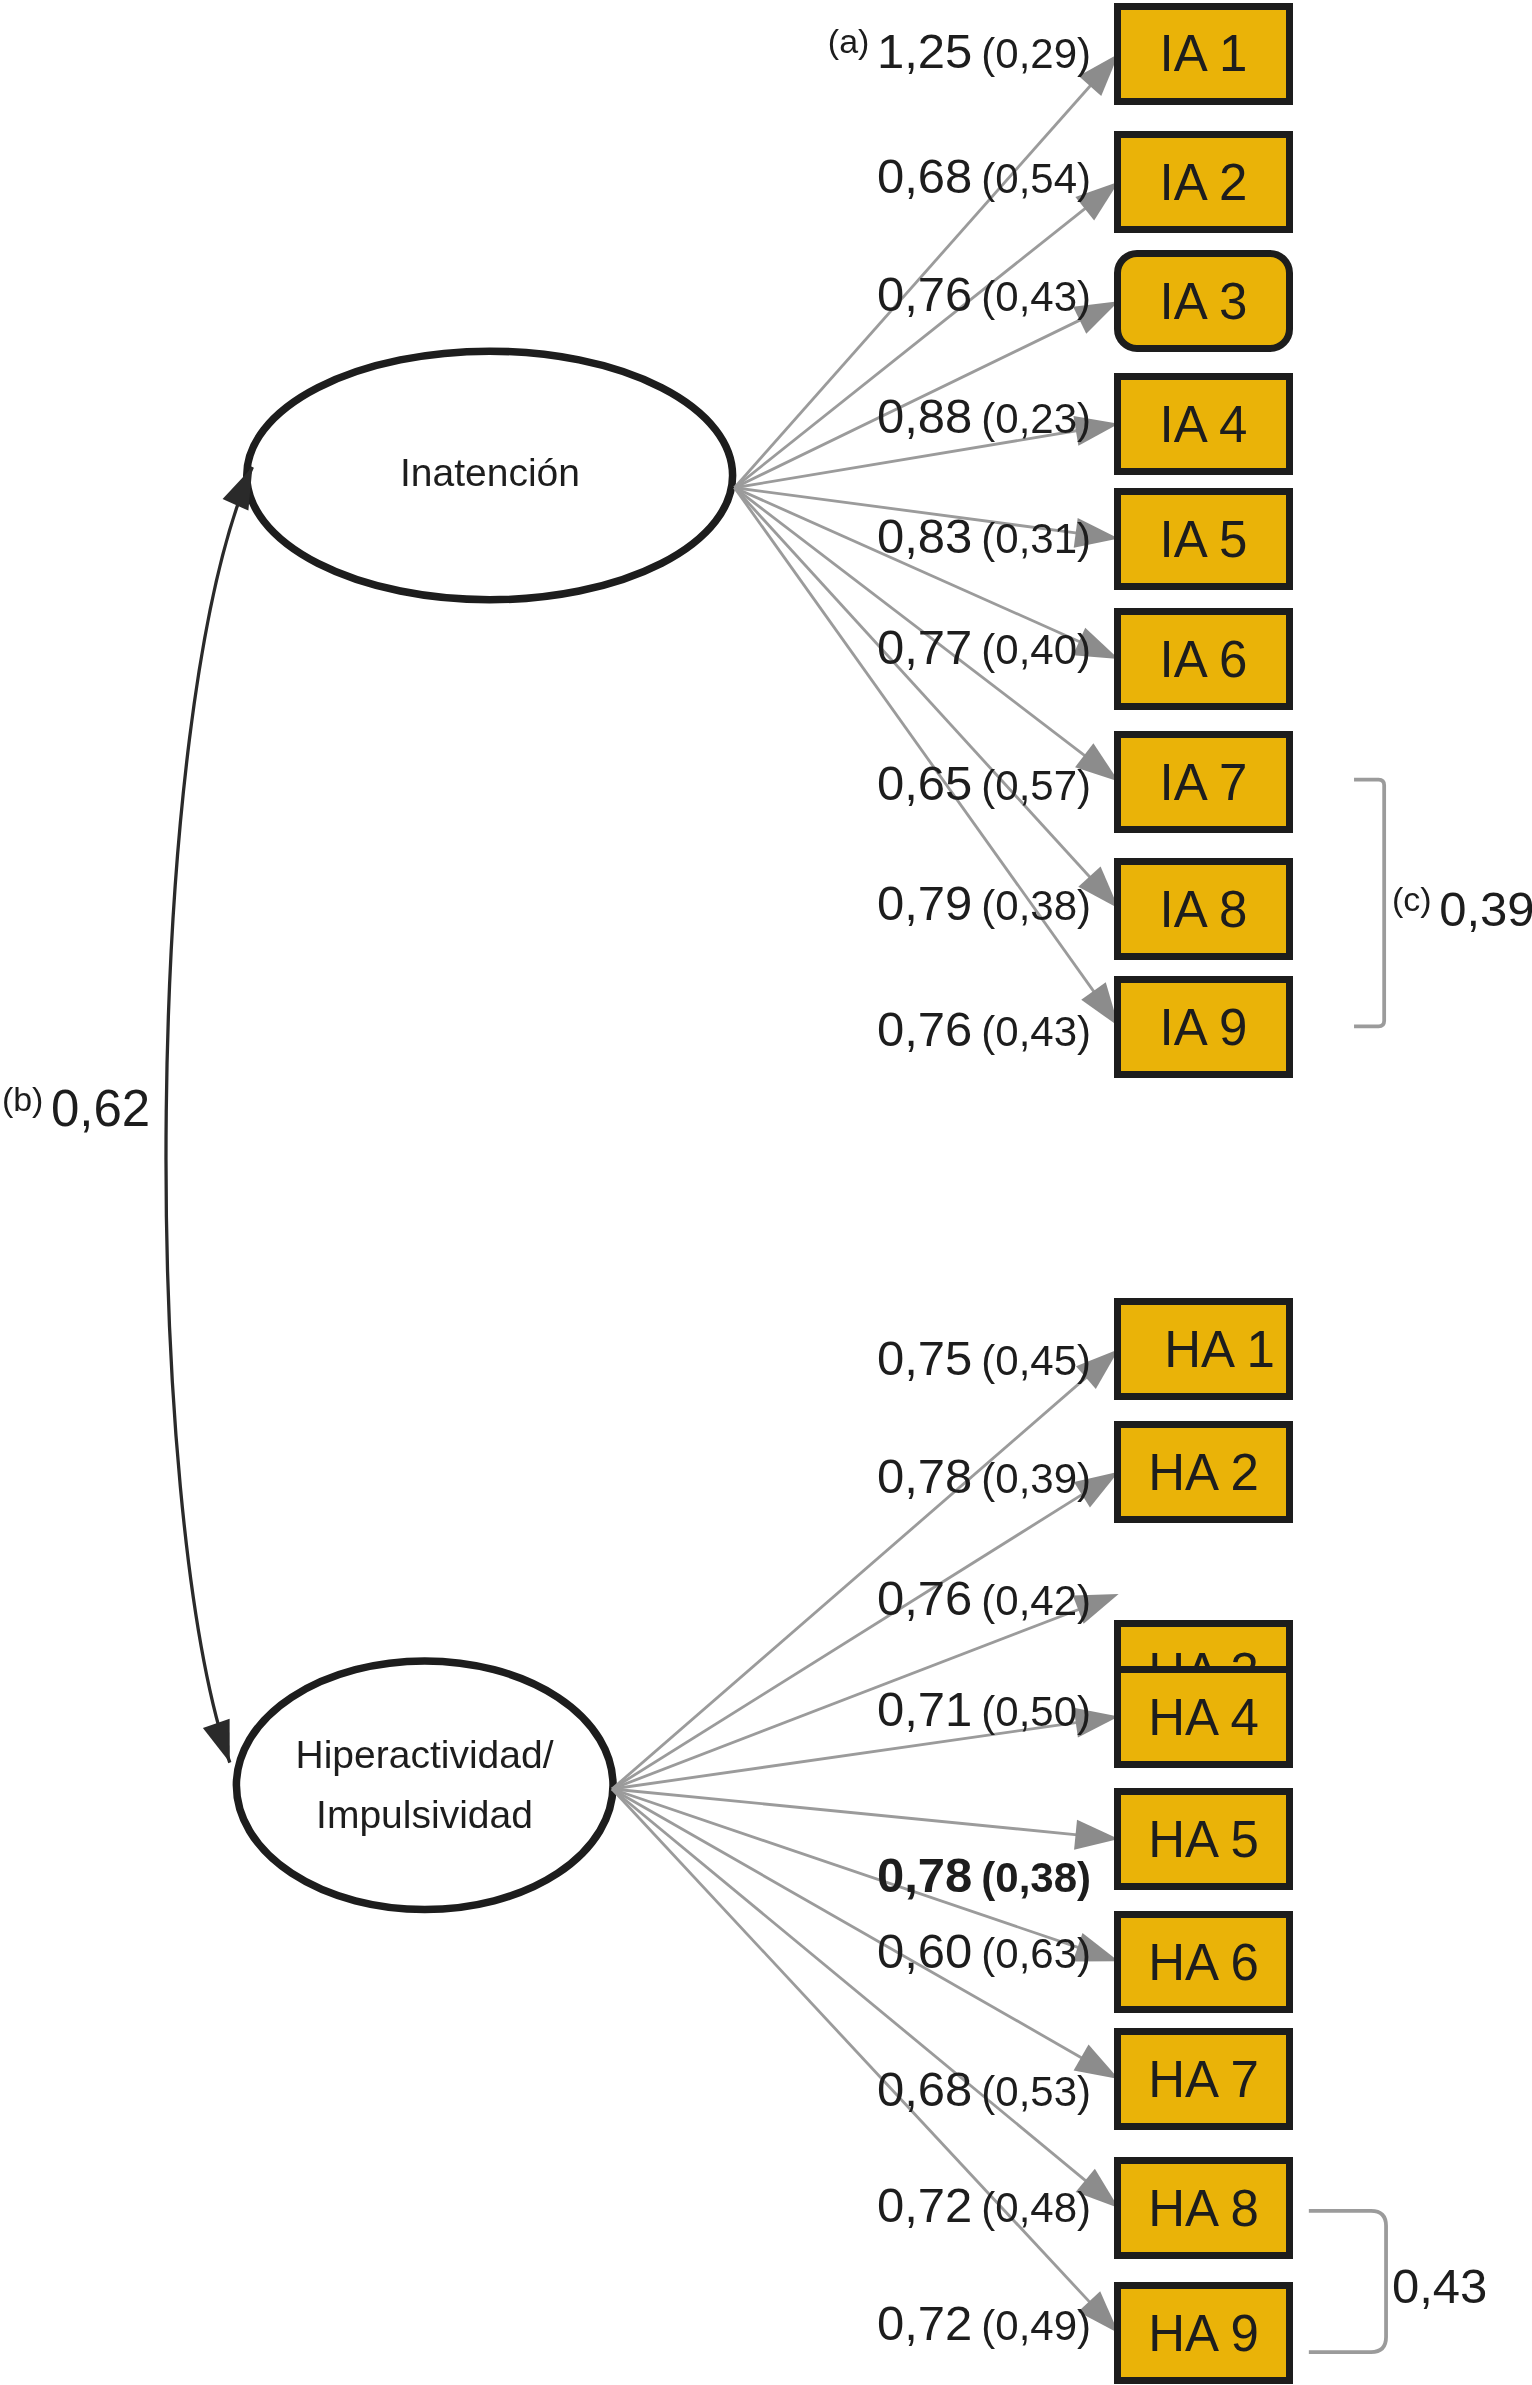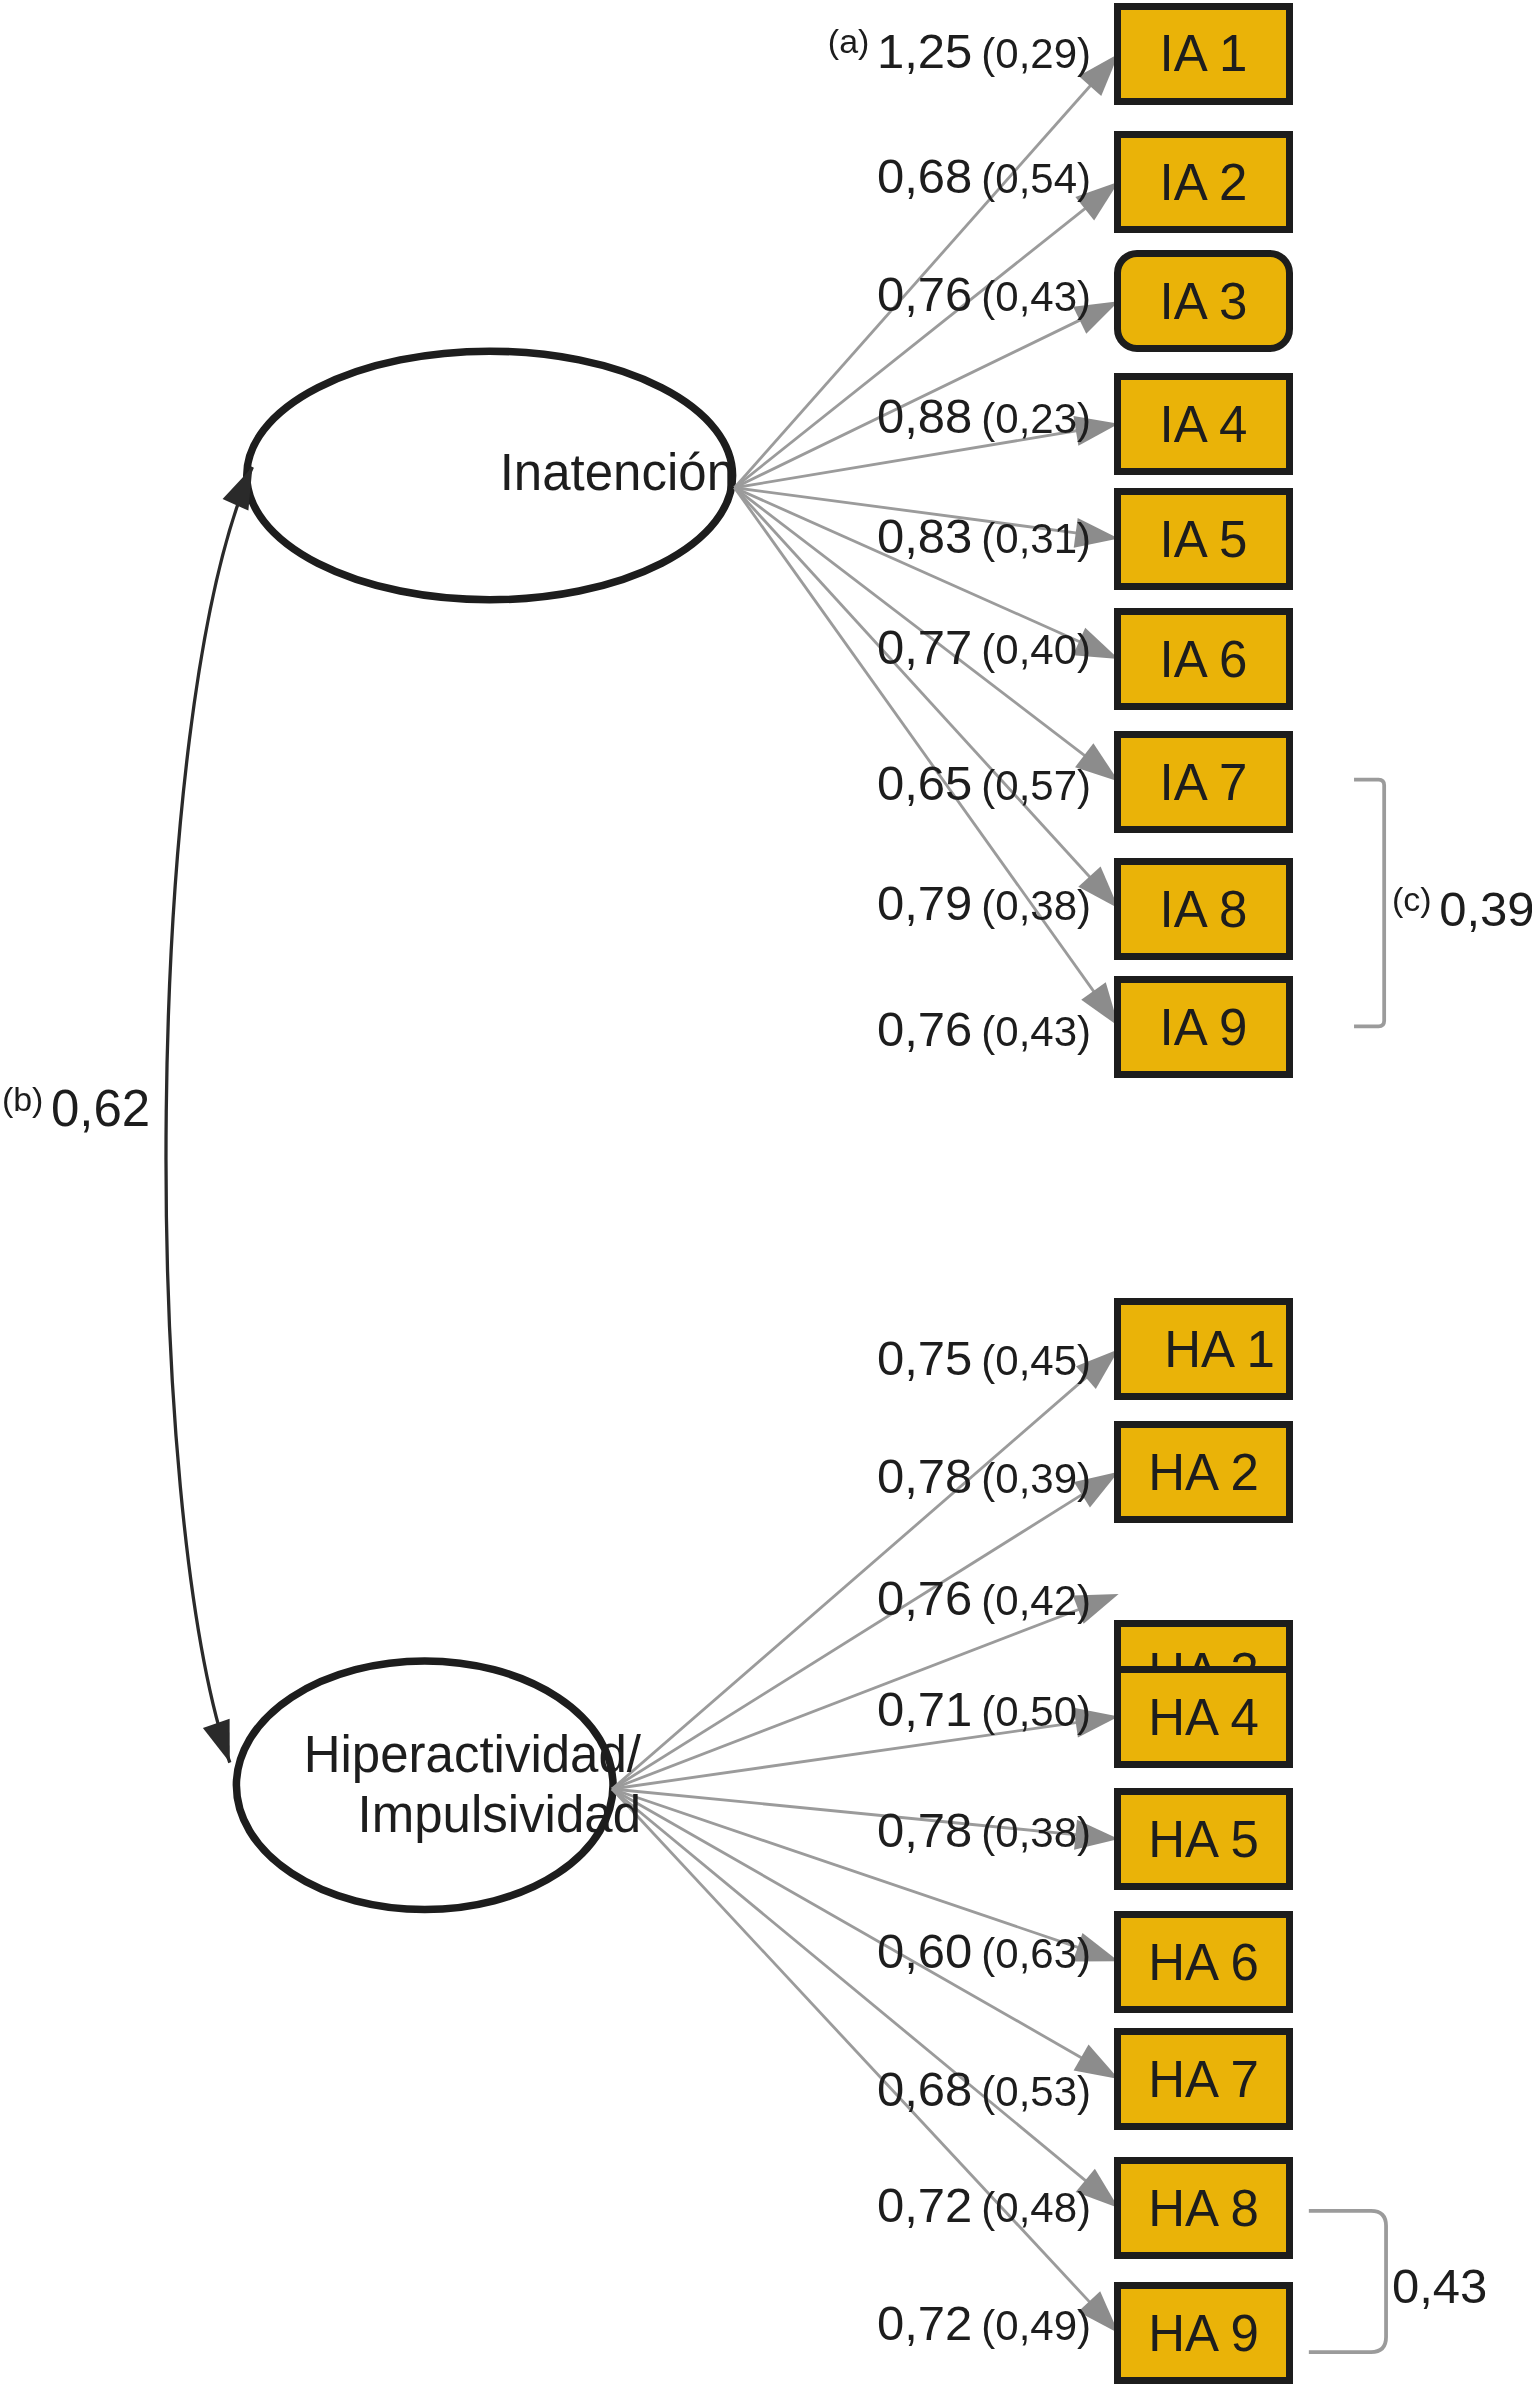--- a/index.html
+++ b/index.html
@@ -7,22 +7,22 @@
     position:relative;
     width:1533px;height:2385px;
     background:#ffffff;
     font-family:"Liberation Sans", sans-serif;
     color:#1d1d1d;
     overflow:hidden;
   }
   #connector-layer{position:absolute;left:0;top:0;}
   .ellipse-label{
     position:absolute;
-    text-align:right;
-    font-size:51px;
+    text-align:center;
+    font-size:39px;
     line-height:60px;
     color:#1d1d1d;
     z-index:3;
   }
   .indicator-box{
     position:absolute;
     box-sizing:border-box;
     width:179px;height:102px;
     border:7.5px solid #1d1d1d;
     background:#eab308;
@@ -167,21 +167,21 @@
       <span>HA 3</span>
     </div>
     <div class="loading-label" style="top: 1570px;"><span class="loading-value">0,76</span><span class="error-value">(0,42)</span></div>
     <div class="indicator-box" style="left: 1114px; top: 1666px;">
       <span>HA 4</span>
     </div>
     <div class="loading-label" style="top: 1681px;"><span class="loading-value">0,71</span><span class="error-value">(0,50)</span></div>
     <div class="indicator-box" style="left: 1114px; top: 1788px;">
       <span>HA 5</span>
     </div>
-    <div class="loading-label" style="top: 1802px;"><span class="loading-value">0,78</span><span class="error-value">(0,38)</span></div>
+    <div class="loading-label" style="top: 1847px; font-weight: bold;"><span class="loading-value">0,78</span><span class="error-value">(0,38)</span></div>
     <div class="indicator-box" style="left: 1114px; top: 1911px;">
       <span>HA 6</span>
     </div>
     <div class="loading-label" style="top: 1923px;"><span class="loading-value">0,60</span><span class="error-value">(0,63)</span></div>
     <div class="indicator-box" style="left: 1114px; top: 2028px;">
       <span>HA 7</span>
     </div>
     <div class="loading-label" style="top: 2061px;"><span class="loading-value">0,68</span><span class="error-value">(0,53)</span></div>
     <div class="indicator-box" style="left: 1114px; top: 2157px;">
       <span>HA 8</span>

